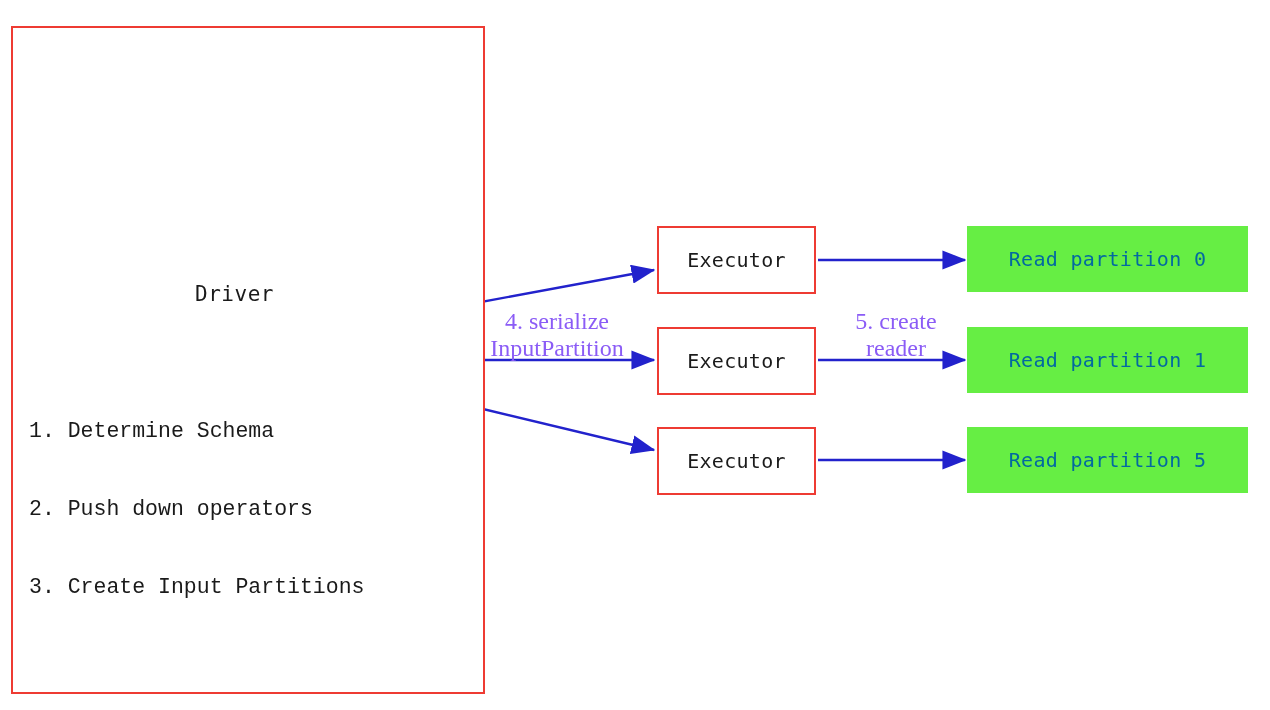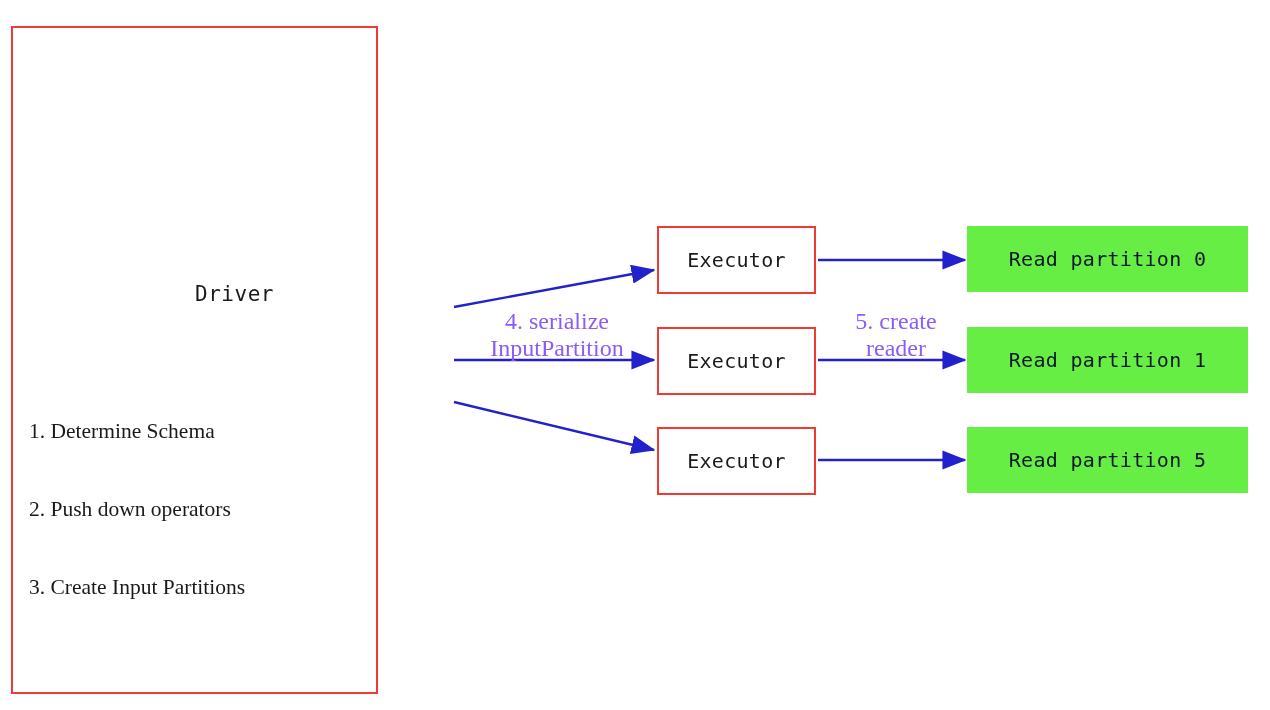--- a/index.html
+++ b/index.html
@@ -22,42 +22,42 @@
     width: 1270px;
     height: 710px;
     pointer-events: none;
   }
 
   
   .driver-box {
     position: absolute;
     left: 11px;
     top: 26px;
-    width: 367px;
+    width: 474px;
     height: 668px;
     box-sizing: border-box;
     border: 2px solid #ee3b33;
     background: #ffffff;
   }
   .driver-title {
     position: absolute;
     left: 0;
     top: 254px;
     width: 443px;
     text-align: center;
     font-family: "DejaVu Sans Mono", "Liberation Mono", monospace;
     font-size: 21px;
     color: #1a1a1a;
     letter-spacing: 0.5px;
   }
   .driver-steps {
     position: absolute;
     left: 16px;
     top: 338px;
-    font-family: Liberation Serif, serif;
+    font-family: Liberation Mono, monospace;
     font-size: 21.5px;
     line-height: 26px;
     color: #1a1a1a;
     white-space: pre;
   }
   .driver-steps div { white-space: pre; }
 
   
   .executor-box {
     position: absolute;
@@ -83,21 +83,21 @@
     position: absolute;
     width: 281px;
     height: 66px;
     box-sizing: border-box;
     background: #66ee44;
     display: flex;
     align-items: center;
     justify-content: center;
     font-family: "DejaVu Sans Mono", "Liberation Mono", monospace;
     font-size: 20px;
-    color: #0f172a;
+    color: #0369a1;
     letter-spacing: 0.3px;
   }
   .part-0 { left: 967px; top: 226px; }
   .part-1 { left: 967px; top: 327px; }
   .part-2 { left: 967px; top: 427px; }
 
   
   .edge-label {
     position: absolute;
     font-family: Liberation Serif, serif;

